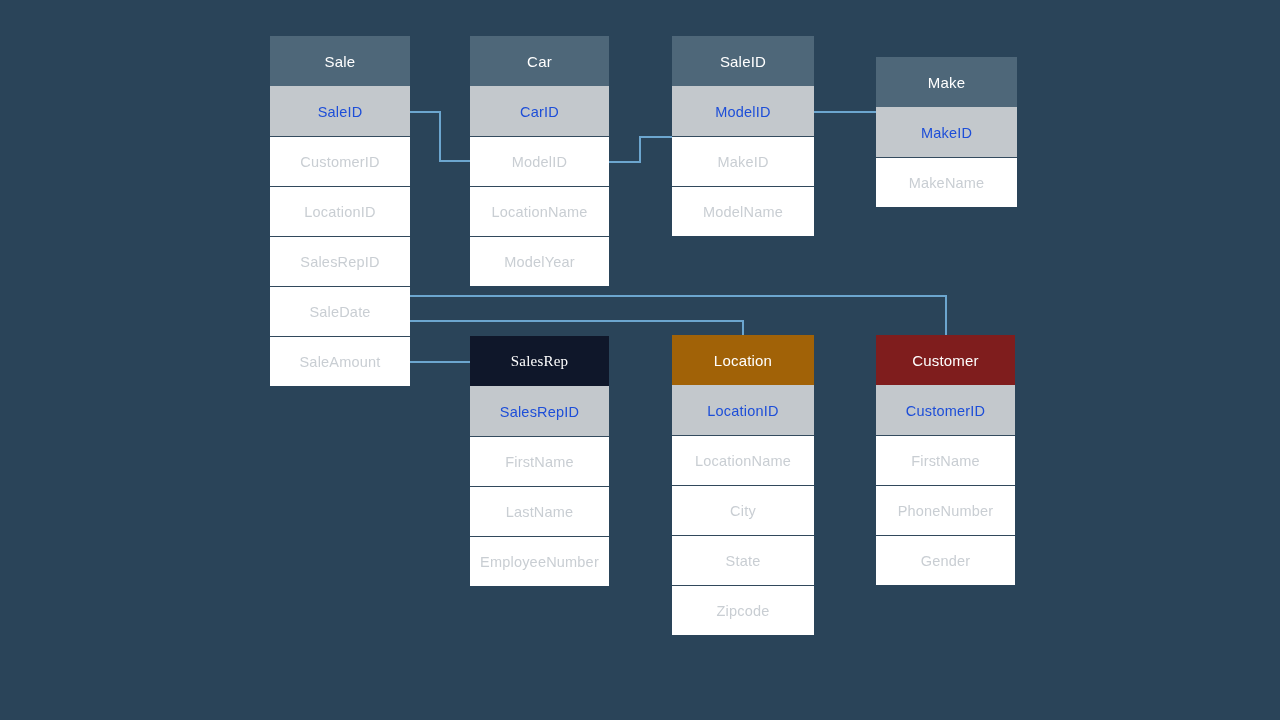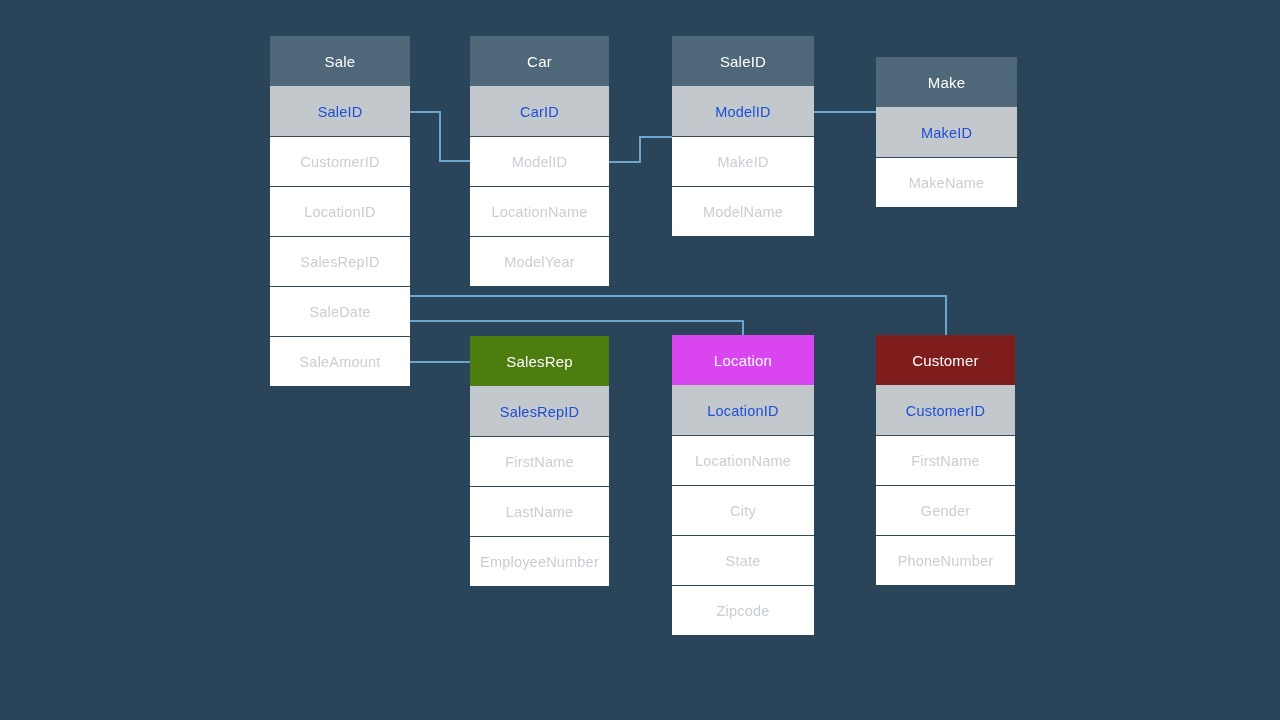--- a/index.html
+++ b/index.html
@@ -95,35 +95,35 @@
         <div class="field pk">ModelID</div>
         <div class="field">MakeID</div>
         <div class="field">ModelName</div>
       </div>
       <div class="entity" style="left: 876px; top: 36px; width: 141px;">
         <div class="entity-header" style="background: rgb(78, 103, 121); margin-top: 21px;">Make</div>
         <div class="field pk">MakeID</div>
         <div class="field">MakeName</div>
       </div>
       <div class="entity" style="left: 470px; top: 336px; width: 139px;">
-        <div class="entity-header" style="background: #4d7c0f;">SalesRep</div>
+        <div class="entity-header" style="background: #0f172a; font-family: Liberation Serif, serif;">SalesRep</div>
         <div class="field pk">SalesRepID</div>
         <div class="field">FirstName</div>
         <div class="field">LastName</div>
         <div class="field">EmployeeNumber</div>
       </div>
       <div class="entity" style="left: 672px; top: 335px; width: 142px;">
-        <div class="entity-header" style="background: #d946ef;">Location</div>
+        <div class="entity-header" style="background: #a16207;">Location</div>
         <div class="field pk">LocationID</div>
         <div class="field">LocationName</div>
         <div class="field">City</div>
         <div class="field">State</div>
         <div class="field">Zipcode</div>
       </div>
       <div class="entity" style="left: 876px; top: 335px; width: 139px;">
         <div class="entity-header" style="background: #7f1d1d;">Customer</div>
         <div class="field pk">CustomerID</div>
         <div class="field">FirstName</div>
+        <div class="field">PhoneNumber</div>
         <div class="field">Gender</div>
-        <div class="field">PhoneNumber</div>
       </div>
     </div>
 </div>
 
 </body></html>

